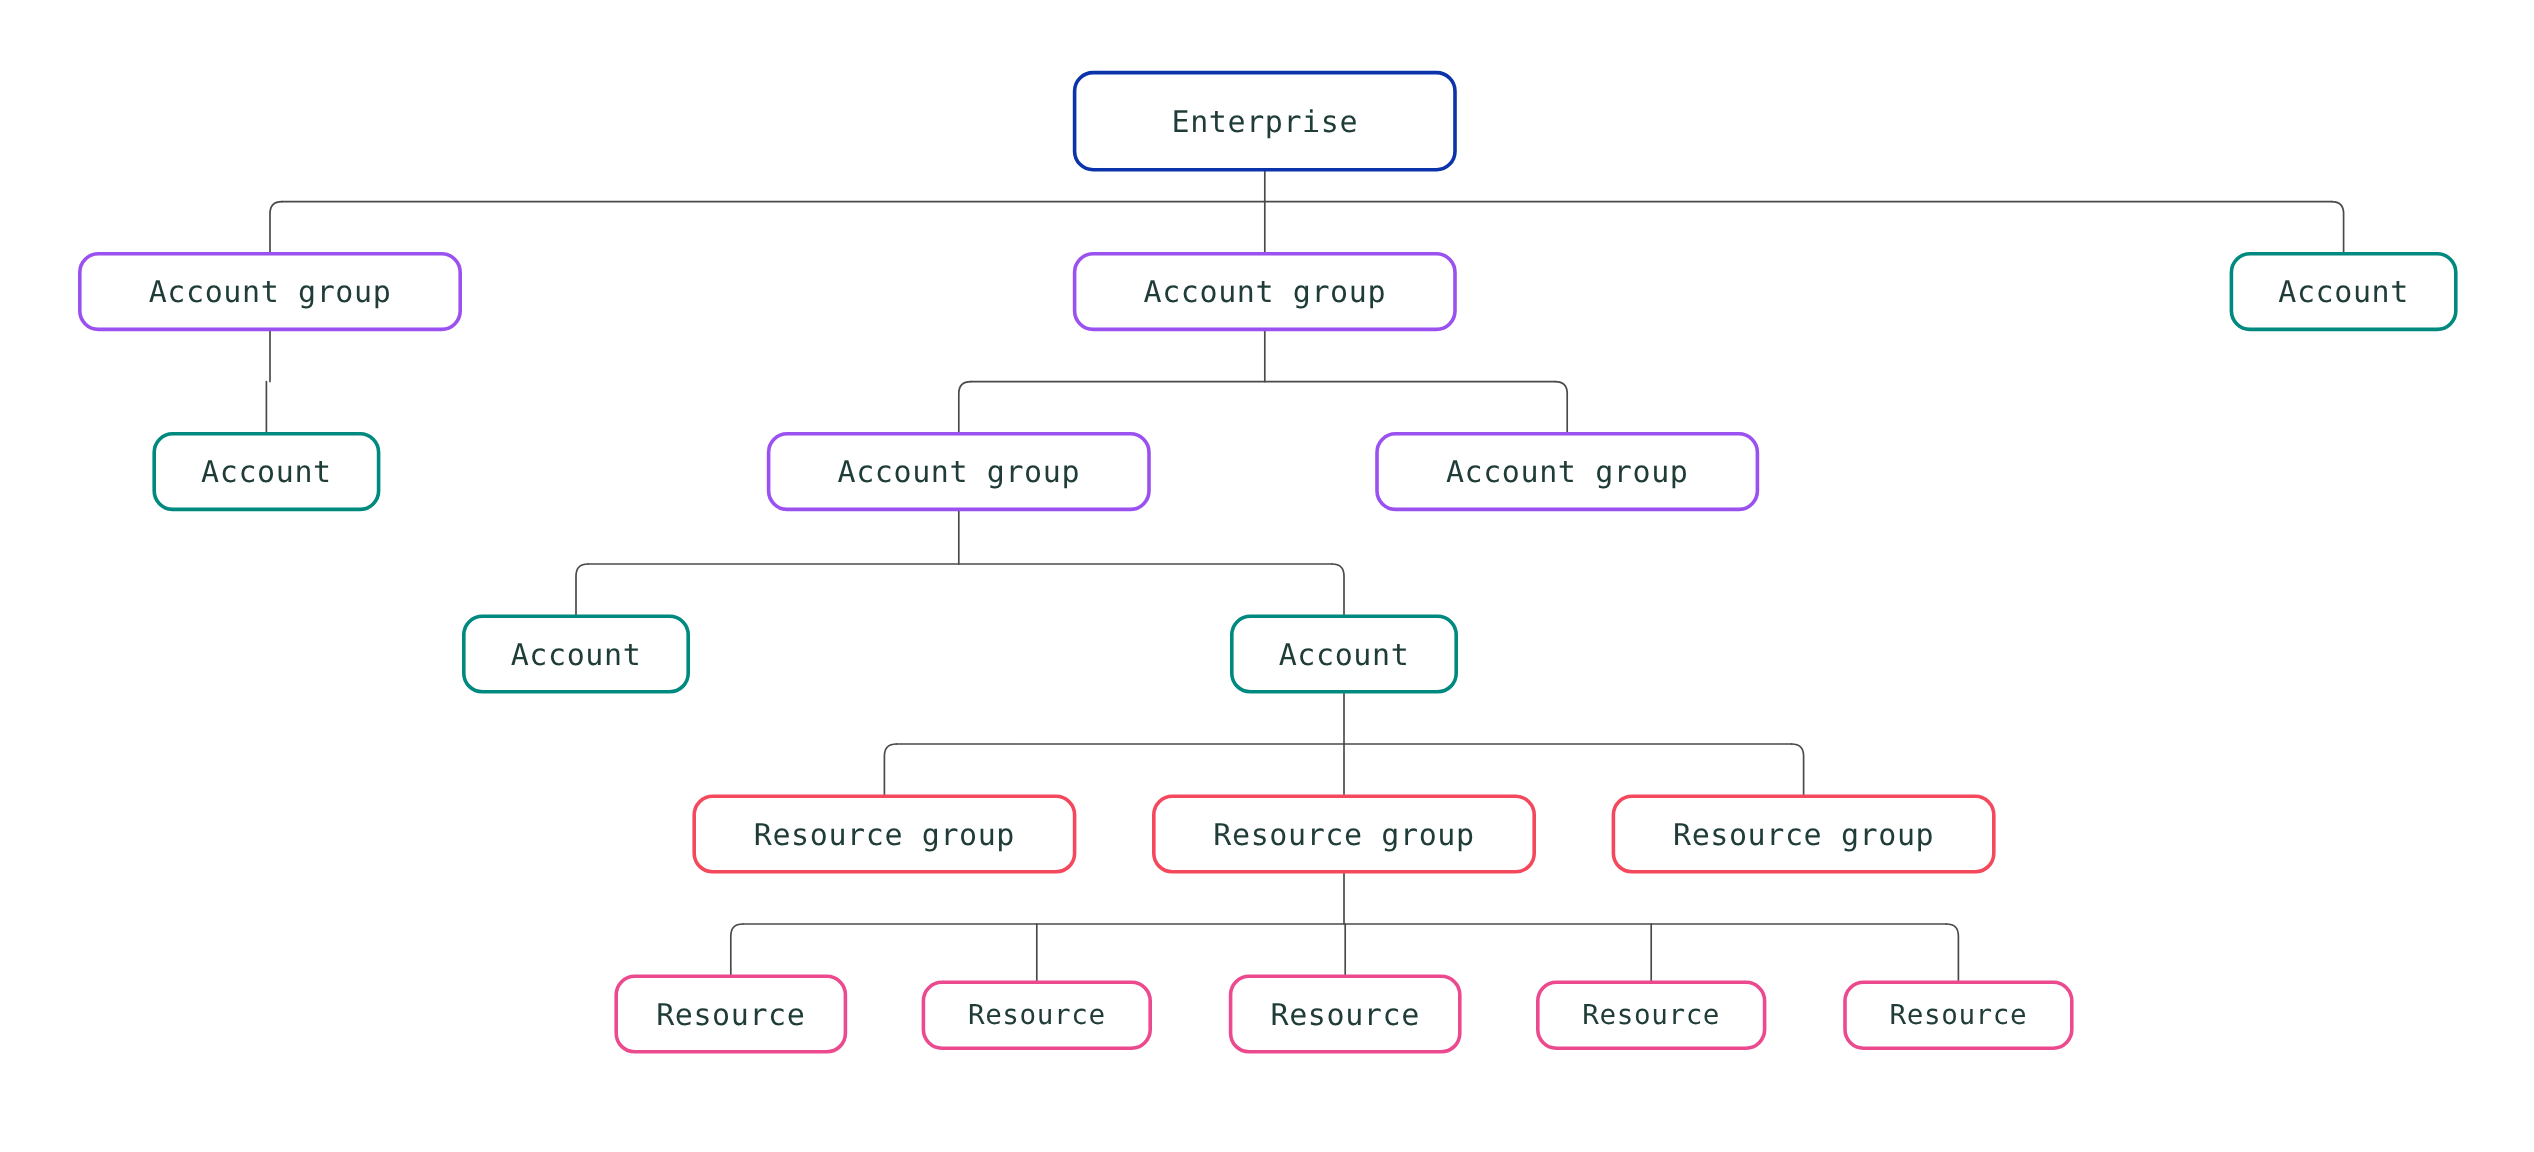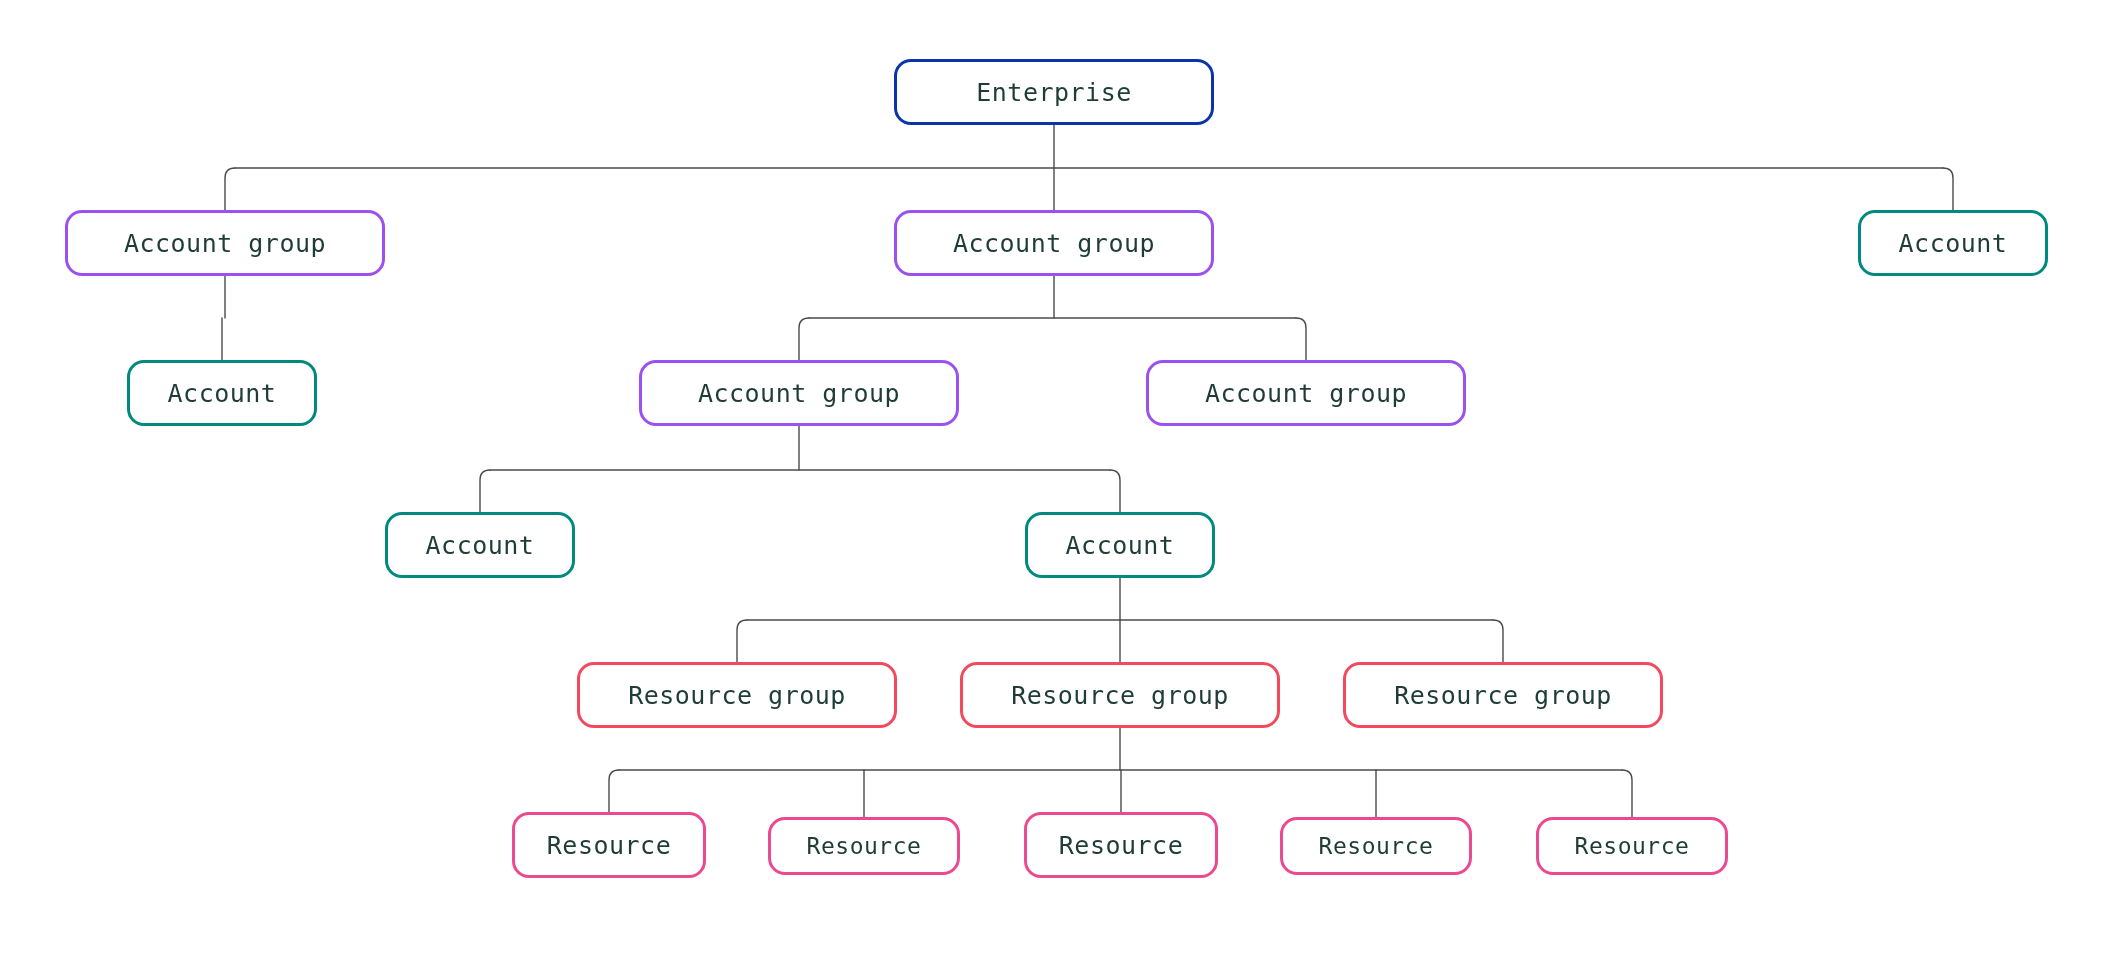--- a/index.html
+++ b/index.html
@@ -74,21 +74,21 @@
       <path d="M 1493 620 Q 1503 620 1503 630 L 1503 662" fill="none" stroke="#4a4a4a" stroke-width="1.4" stroke-linecap="round"></path>
       <path d="M 1120 728 L 1120 770" fill="none" stroke="#4a4a4a" stroke-width="1.4" stroke-linecap="round"></path>
       <path d="M 619 770 L 1622 770" fill="none" stroke="#4a4a4a" stroke-width="1.4" stroke-linecap="round"></path>
       <path d="M 619 770 Q 609 770 609 780 L 609 812" fill="none" stroke="#4a4a4a" stroke-width="1.4" stroke-linecap="round"></path>
       <path d="M 864 770 L 864 817" fill="none" stroke="#4a4a4a" stroke-width="1.4" stroke-linecap="round"></path>
       <path d="M 1121 770 L 1121 812" fill="none" stroke="#4a4a4a" stroke-width="1.4" stroke-linecap="round"></path>
       <path d="M 1376 770 L 1376 817" fill="none" stroke="#4a4a4a" stroke-width="1.4" stroke-linecap="round"></path>
       <path d="M 1622 770 Q 1632 770 1632 780 L 1632 817" fill="none" stroke="#4a4a4a" stroke-width="1.4" stroke-linecap="round"></path>
     </svg>
   <div id="node-layer">
-      <div class="node" style="left: 894px; top: 59px; width: 320px; height: 66px; border-width: 3px; border-color: rgb(11, 52, 171); color: rgb(31, 60, 56); font-size: 25px;">
+      <div class="node" style="left: 894px; top: 59px; width: 320px; height: 84px; border-width: 3px; border-color: rgb(11, 52, 171); color: rgb(31, 60, 56); font-size: 25px;">
         <span class="node-label">Enterprise</span>
       </div>
       <div class="node" style="left: 65px; top: 210px; width: 320px; height: 66px; border-width: 3px; border-color: rgb(155, 81, 240); color: rgb(31, 60, 56); font-size: 25px;">
         <span class="node-label">Account group</span>
       </div>
       <div class="node" style="left: 894px; top: 210px; width: 320px; height: 66px; border-width: 3px; border-color: rgb(155, 81, 240); color: rgb(31, 60, 56); font-size: 25px;">
         <span class="node-label">Account group</span>
       </div>
       <div class="node" style="left: 1858px; top: 210px; width: 190px; height: 66px; border-width: 3px; border-color: rgb(0, 137, 126); color: rgb(31, 60, 56); font-size: 25px;">
         <span class="node-label">Account</span>

